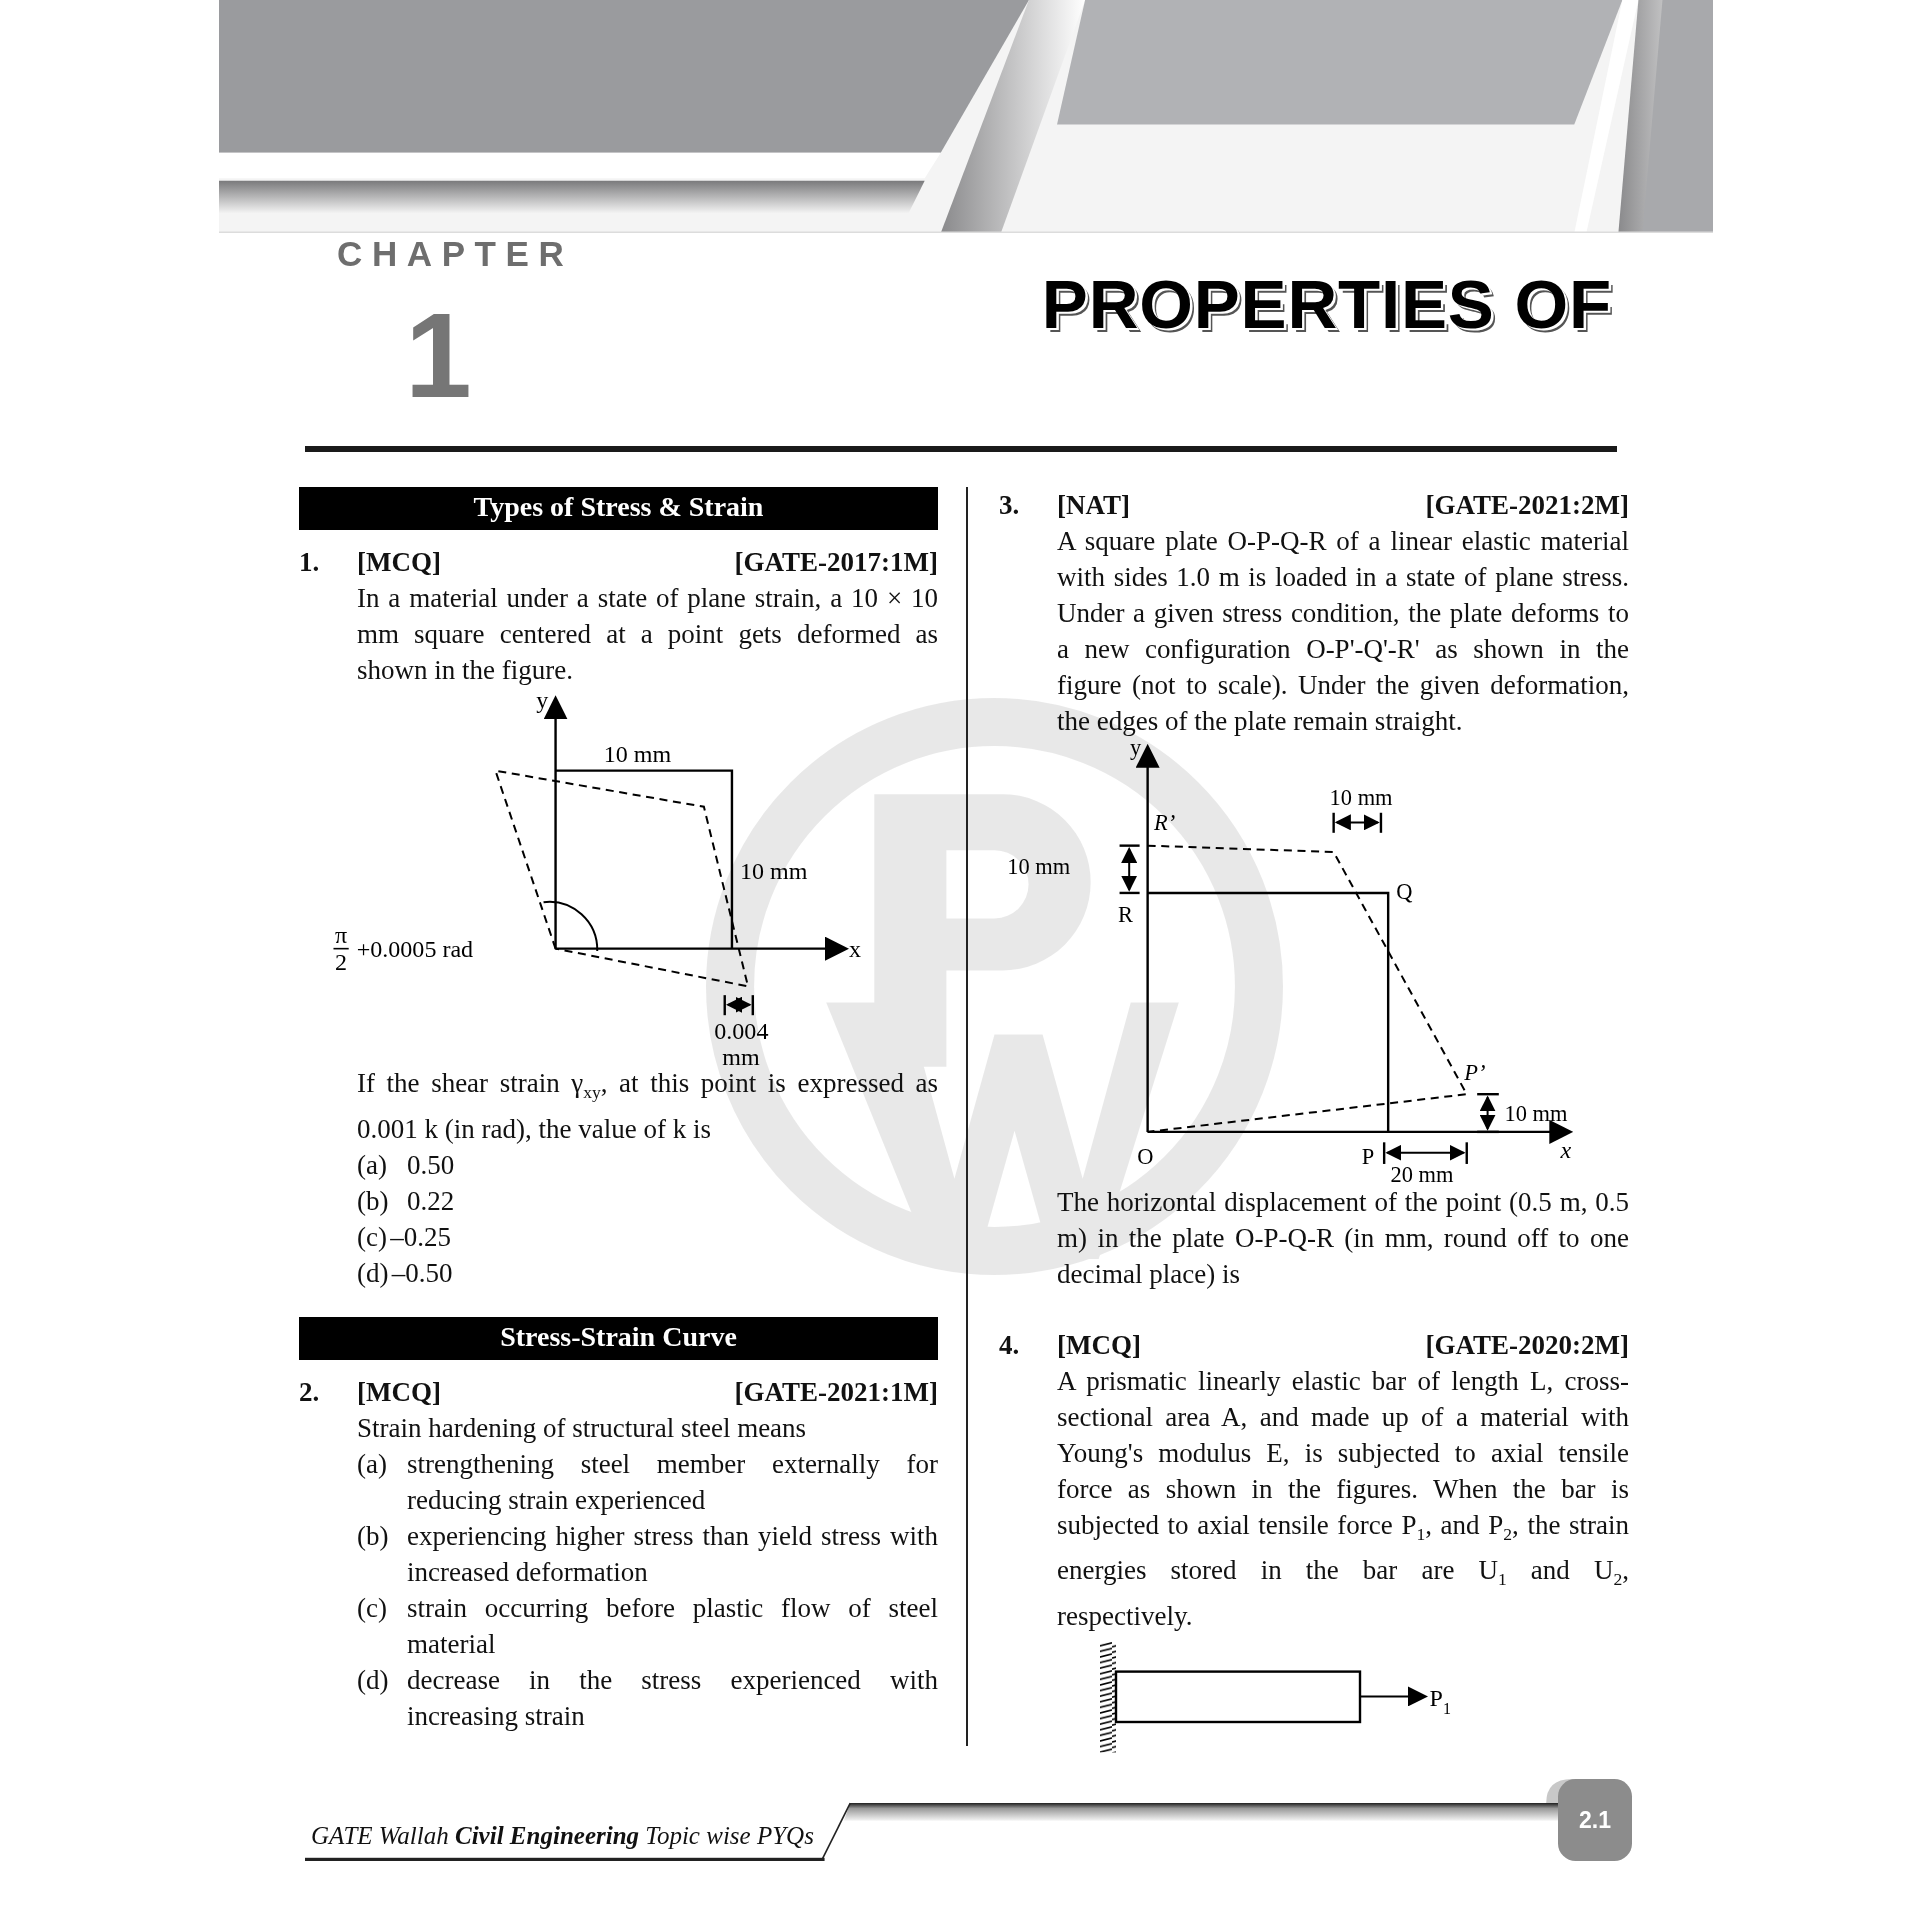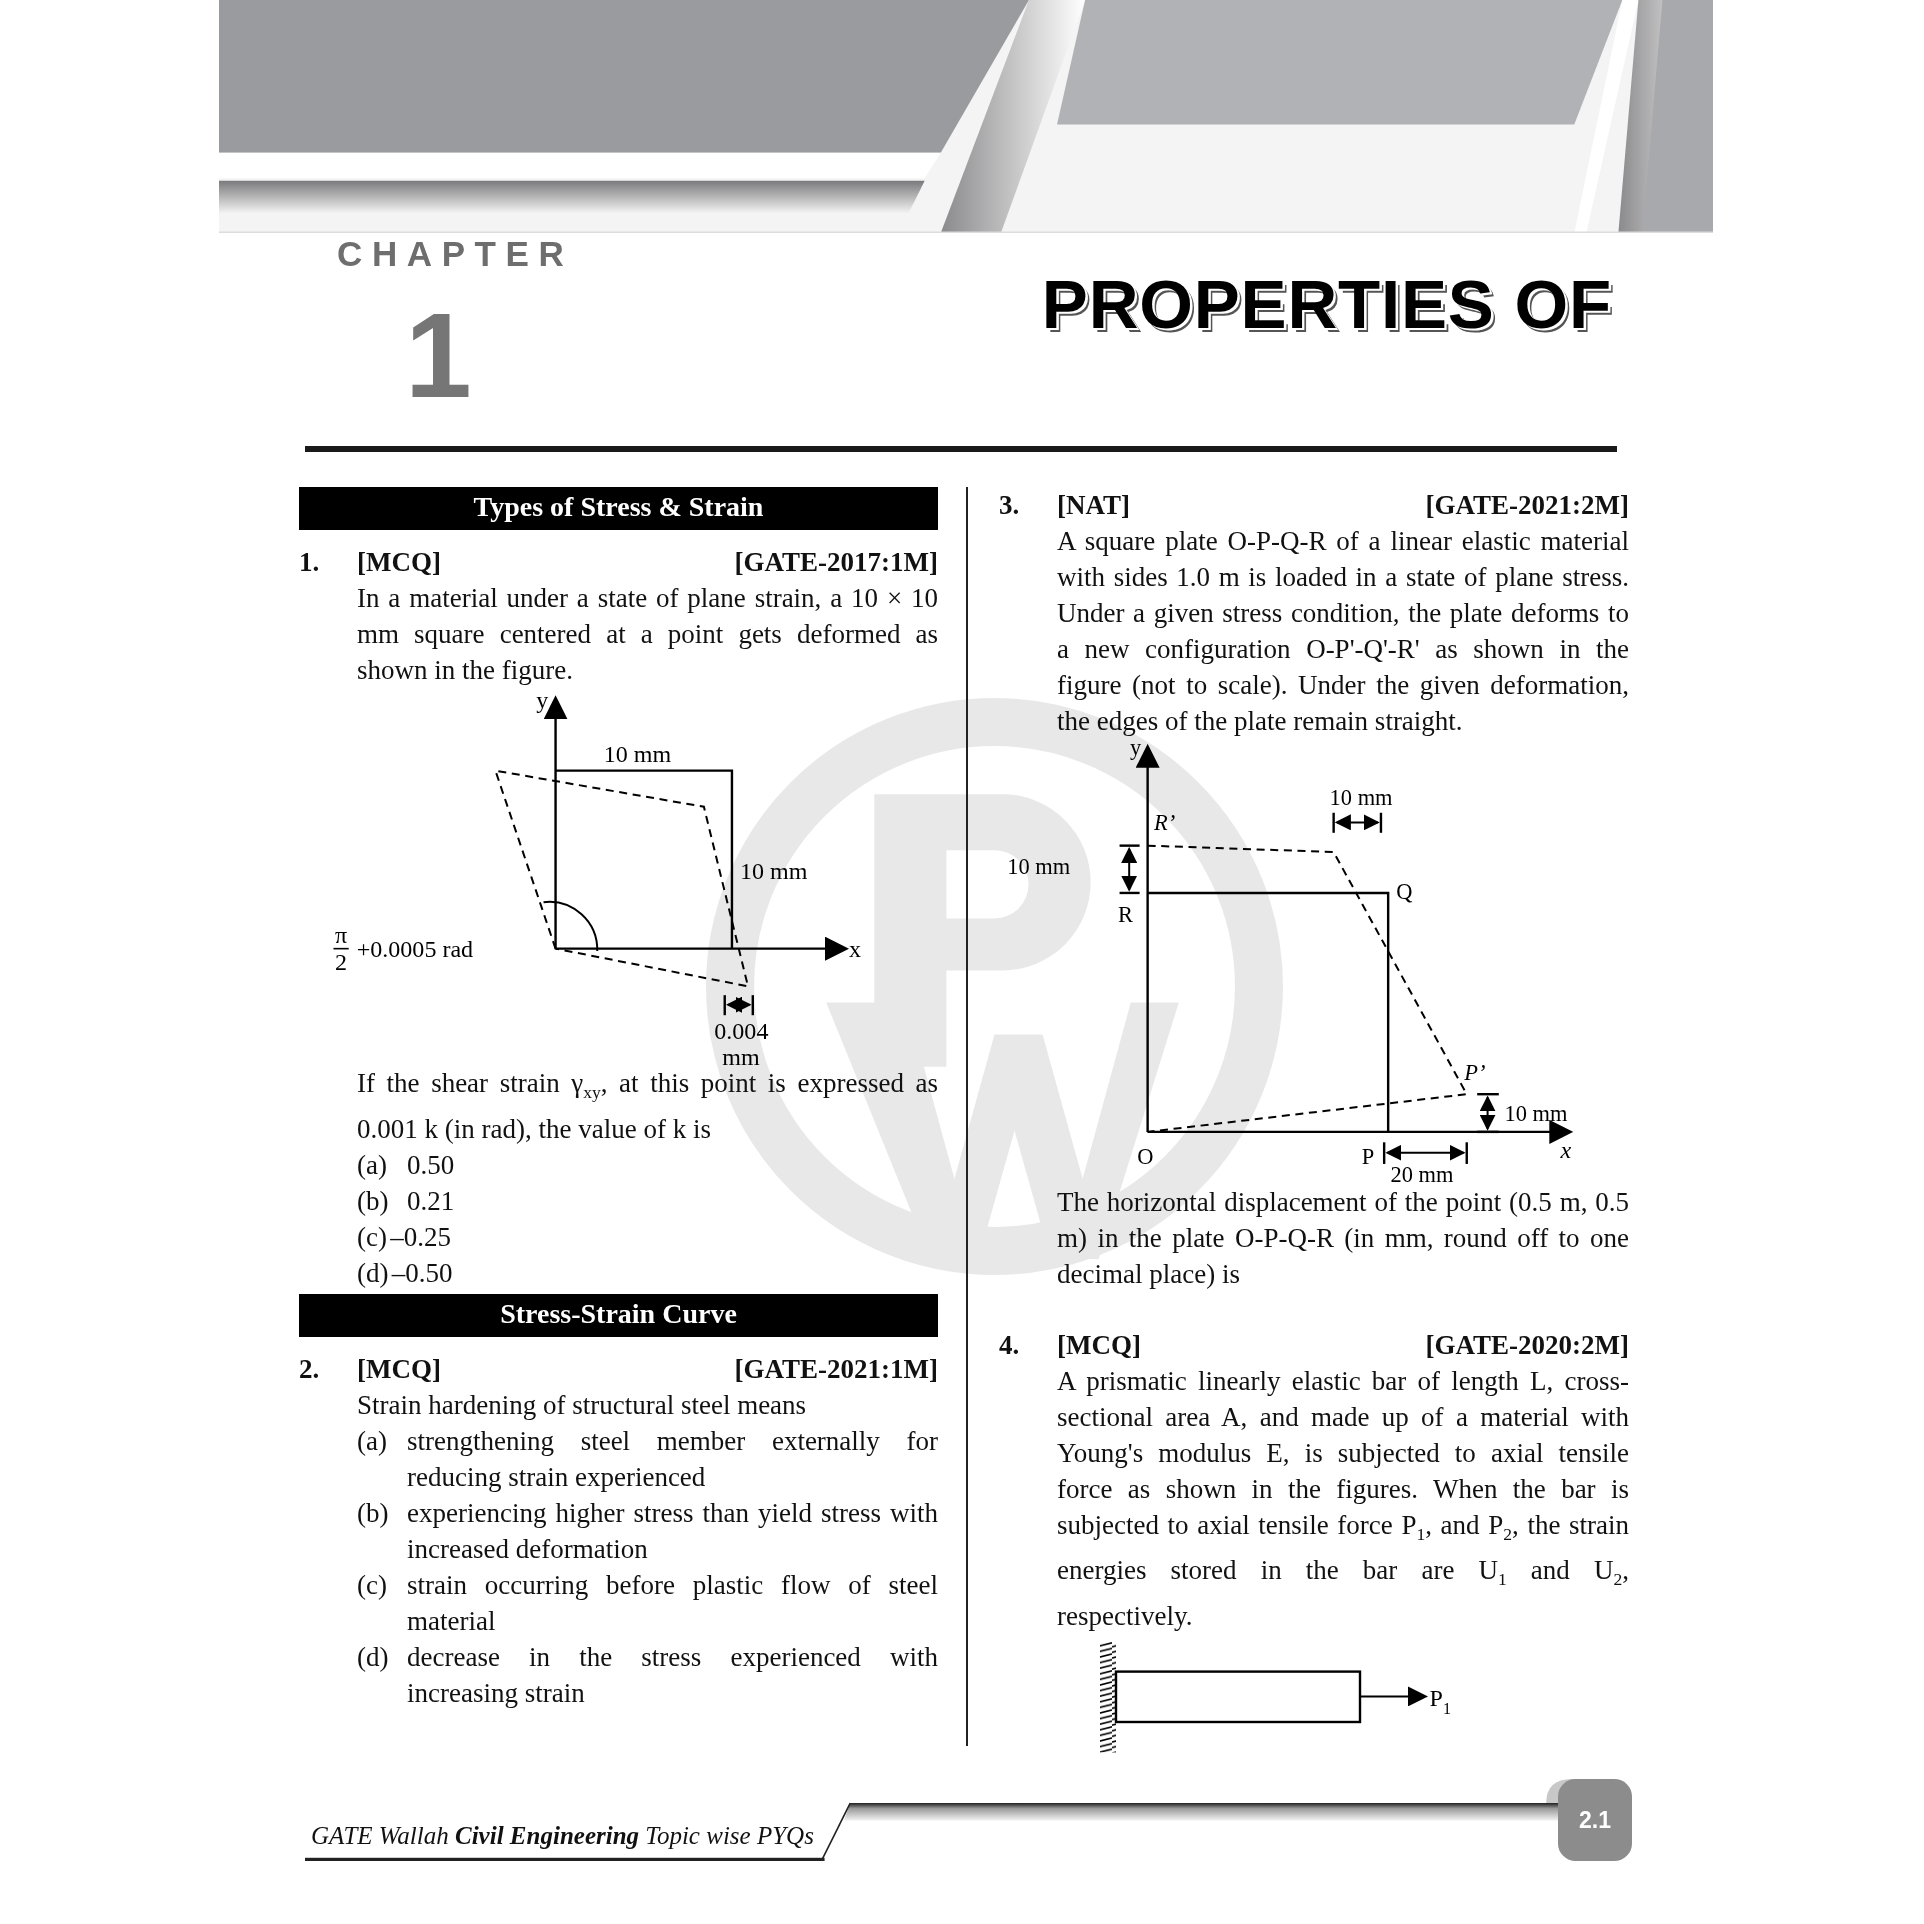--- a/index.html
+++ b/index.html
@@ -125,33 +125,33 @@
       <text x="528" y="470" font-size="30">mm</text>
     </svg>
 
     <div class="qbody"><span>If the shear strain γ</span><sub style="font-size:17.6px">xy</sub><span>, at this point is expressed as 0.001 k (in rad), the value of k is</span></div>
     <div class="opt">
         <span class="lbl">(a)</span>
         <span class="txt">0.50</span>
       </div>
     <div class="opt">
         <span class="lbl">(b)</span>
-        <span class="txt">0.21</span>
+        <span class="txt">0.22</span>
       </div>
     <div class="opt tight">
         <span class="lbl">(c)</span>
         <span class="txt">–0.25</span>
       </div>
     <div class="opt tight">
         <span class="lbl">(d)</span>
         <span class="txt">–0.50</span>
       </div>
   </div>
 
-  <div class="section-bar" style="margin-top:3px;">Stress-Strain Curve</div>
+  <div class="section-bar" style="margin-top:26px;">Stress-Strain Curve</div>
 
   <div>
     <div class="qhead">
       <span class="qnum">2.</span>
       <span class="qtype">[MCQ]</span>
       <span class="qtag">[GATE-2021:1M]</span>
     </div>
     <div class="qbody">Strain hardening of structural steel means</div>
     <div class="opt">
         <span class="lbl">(a)</span>

